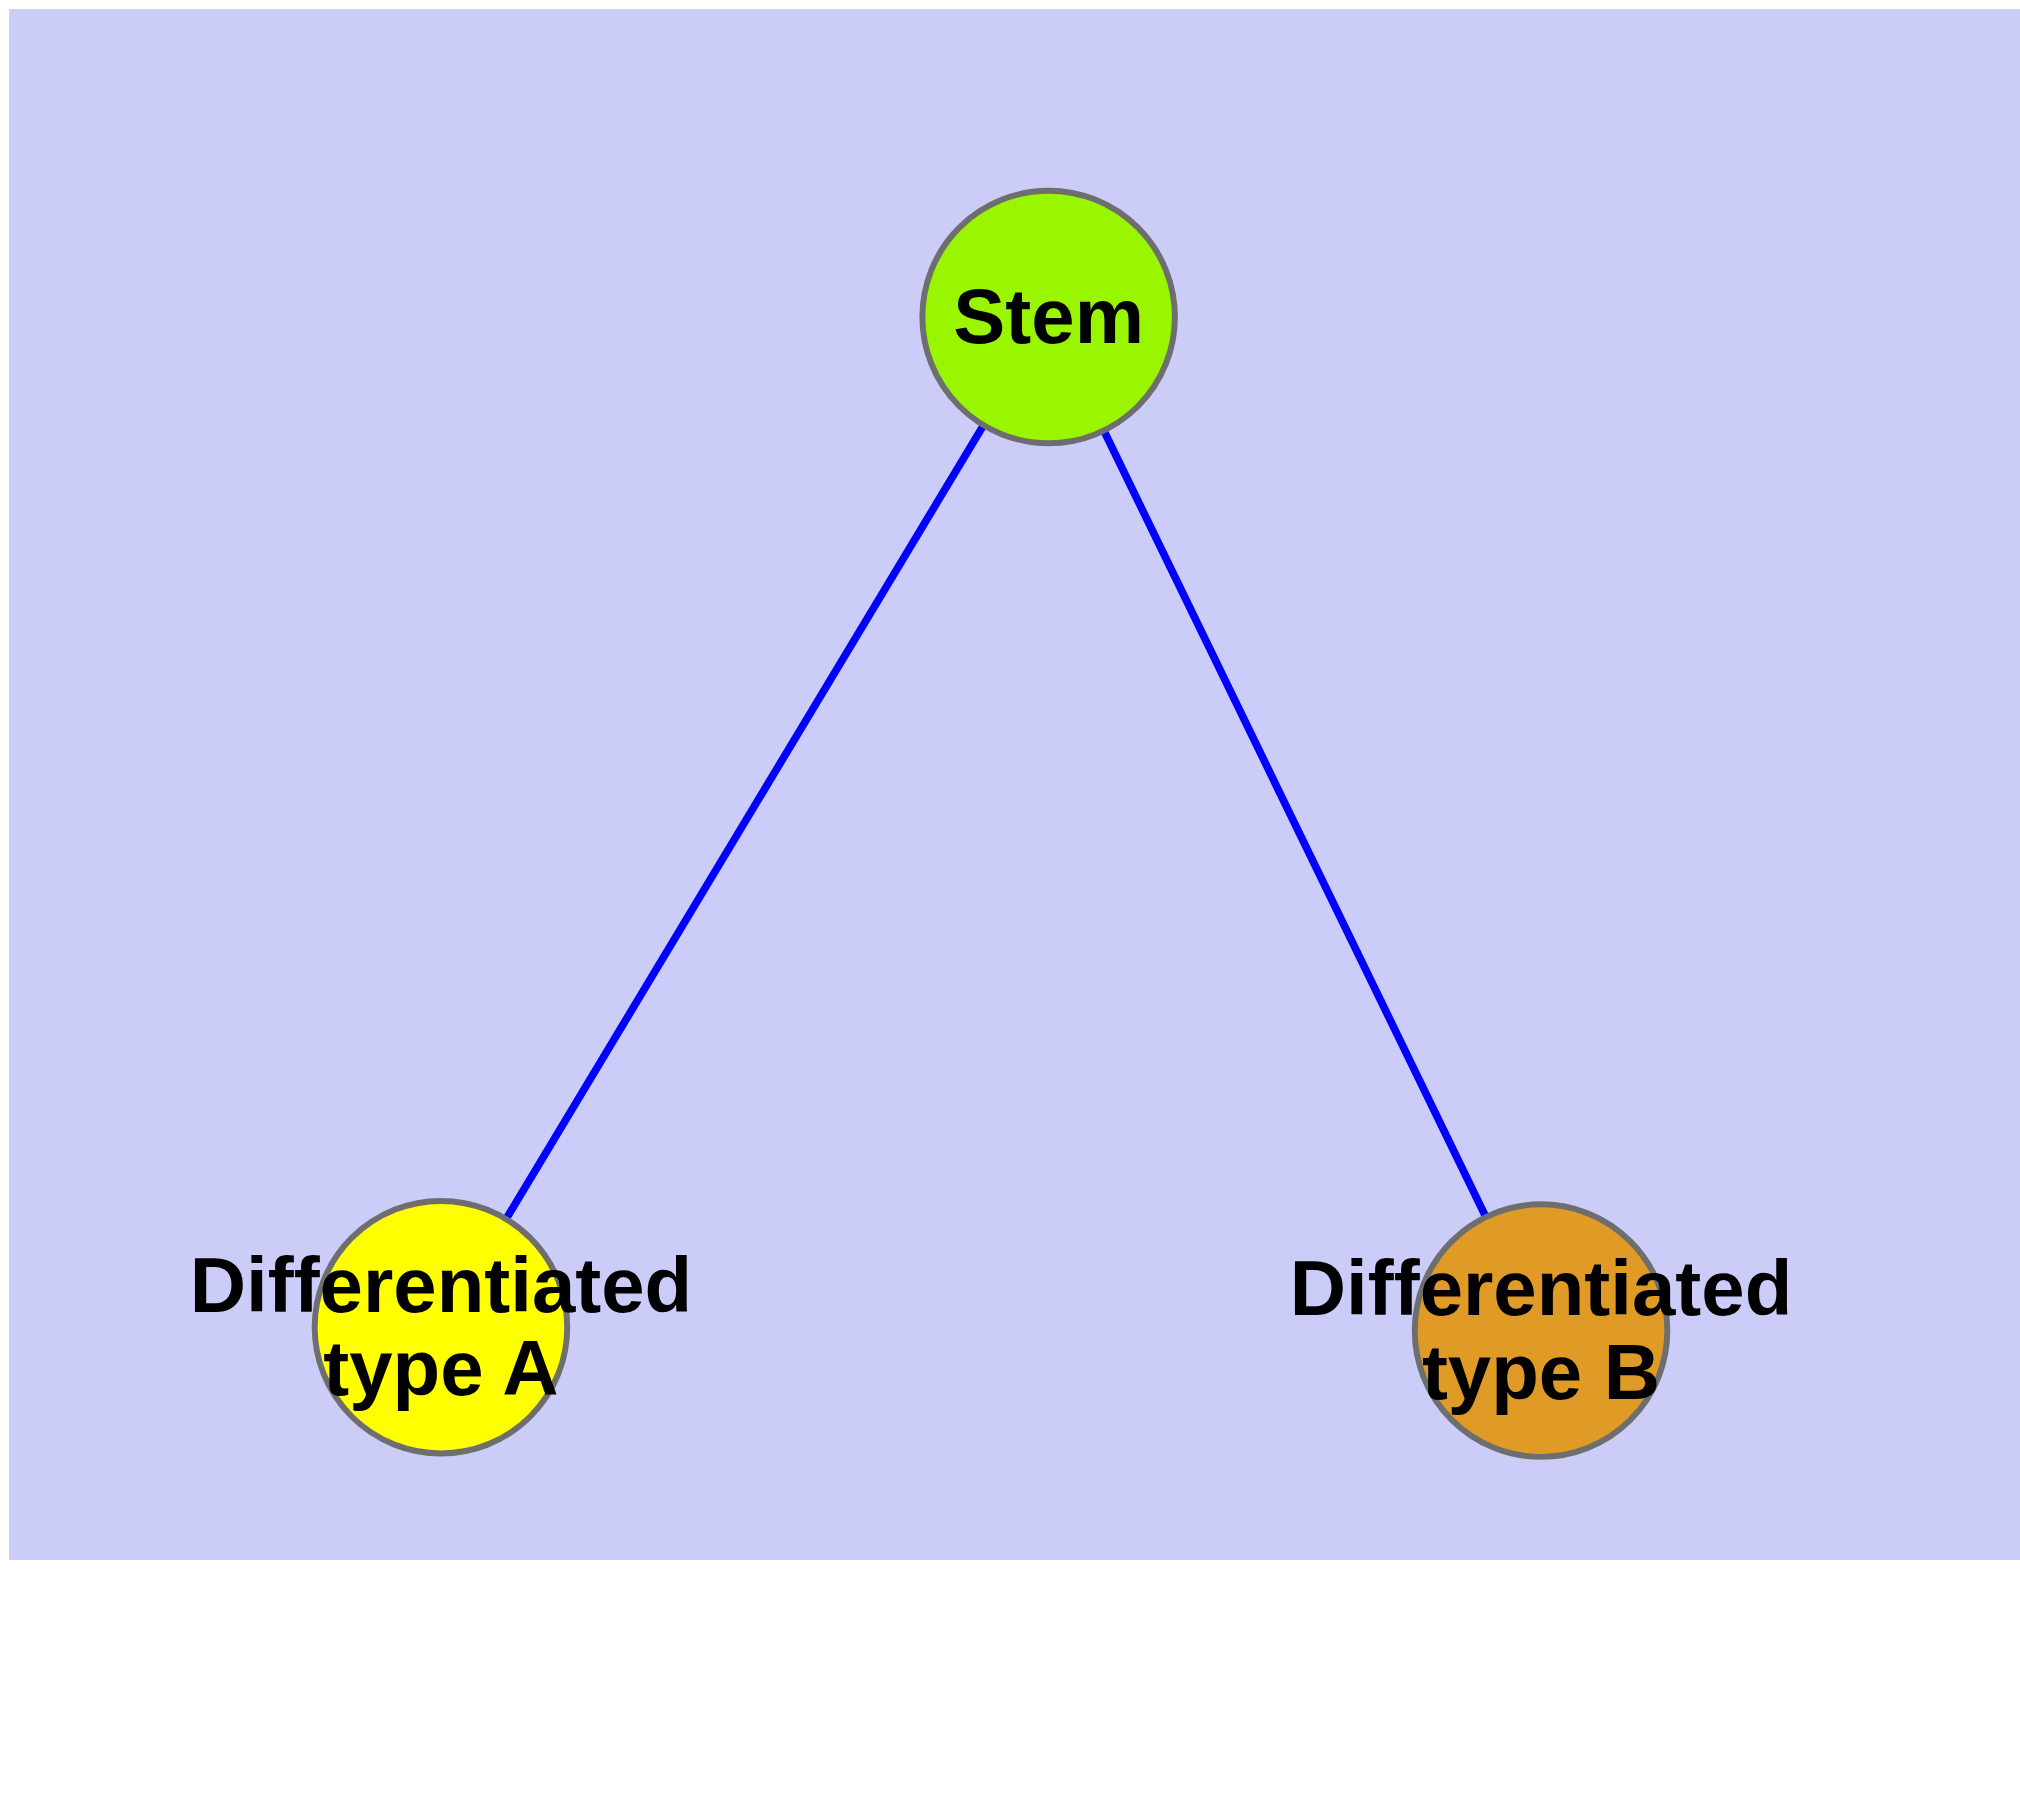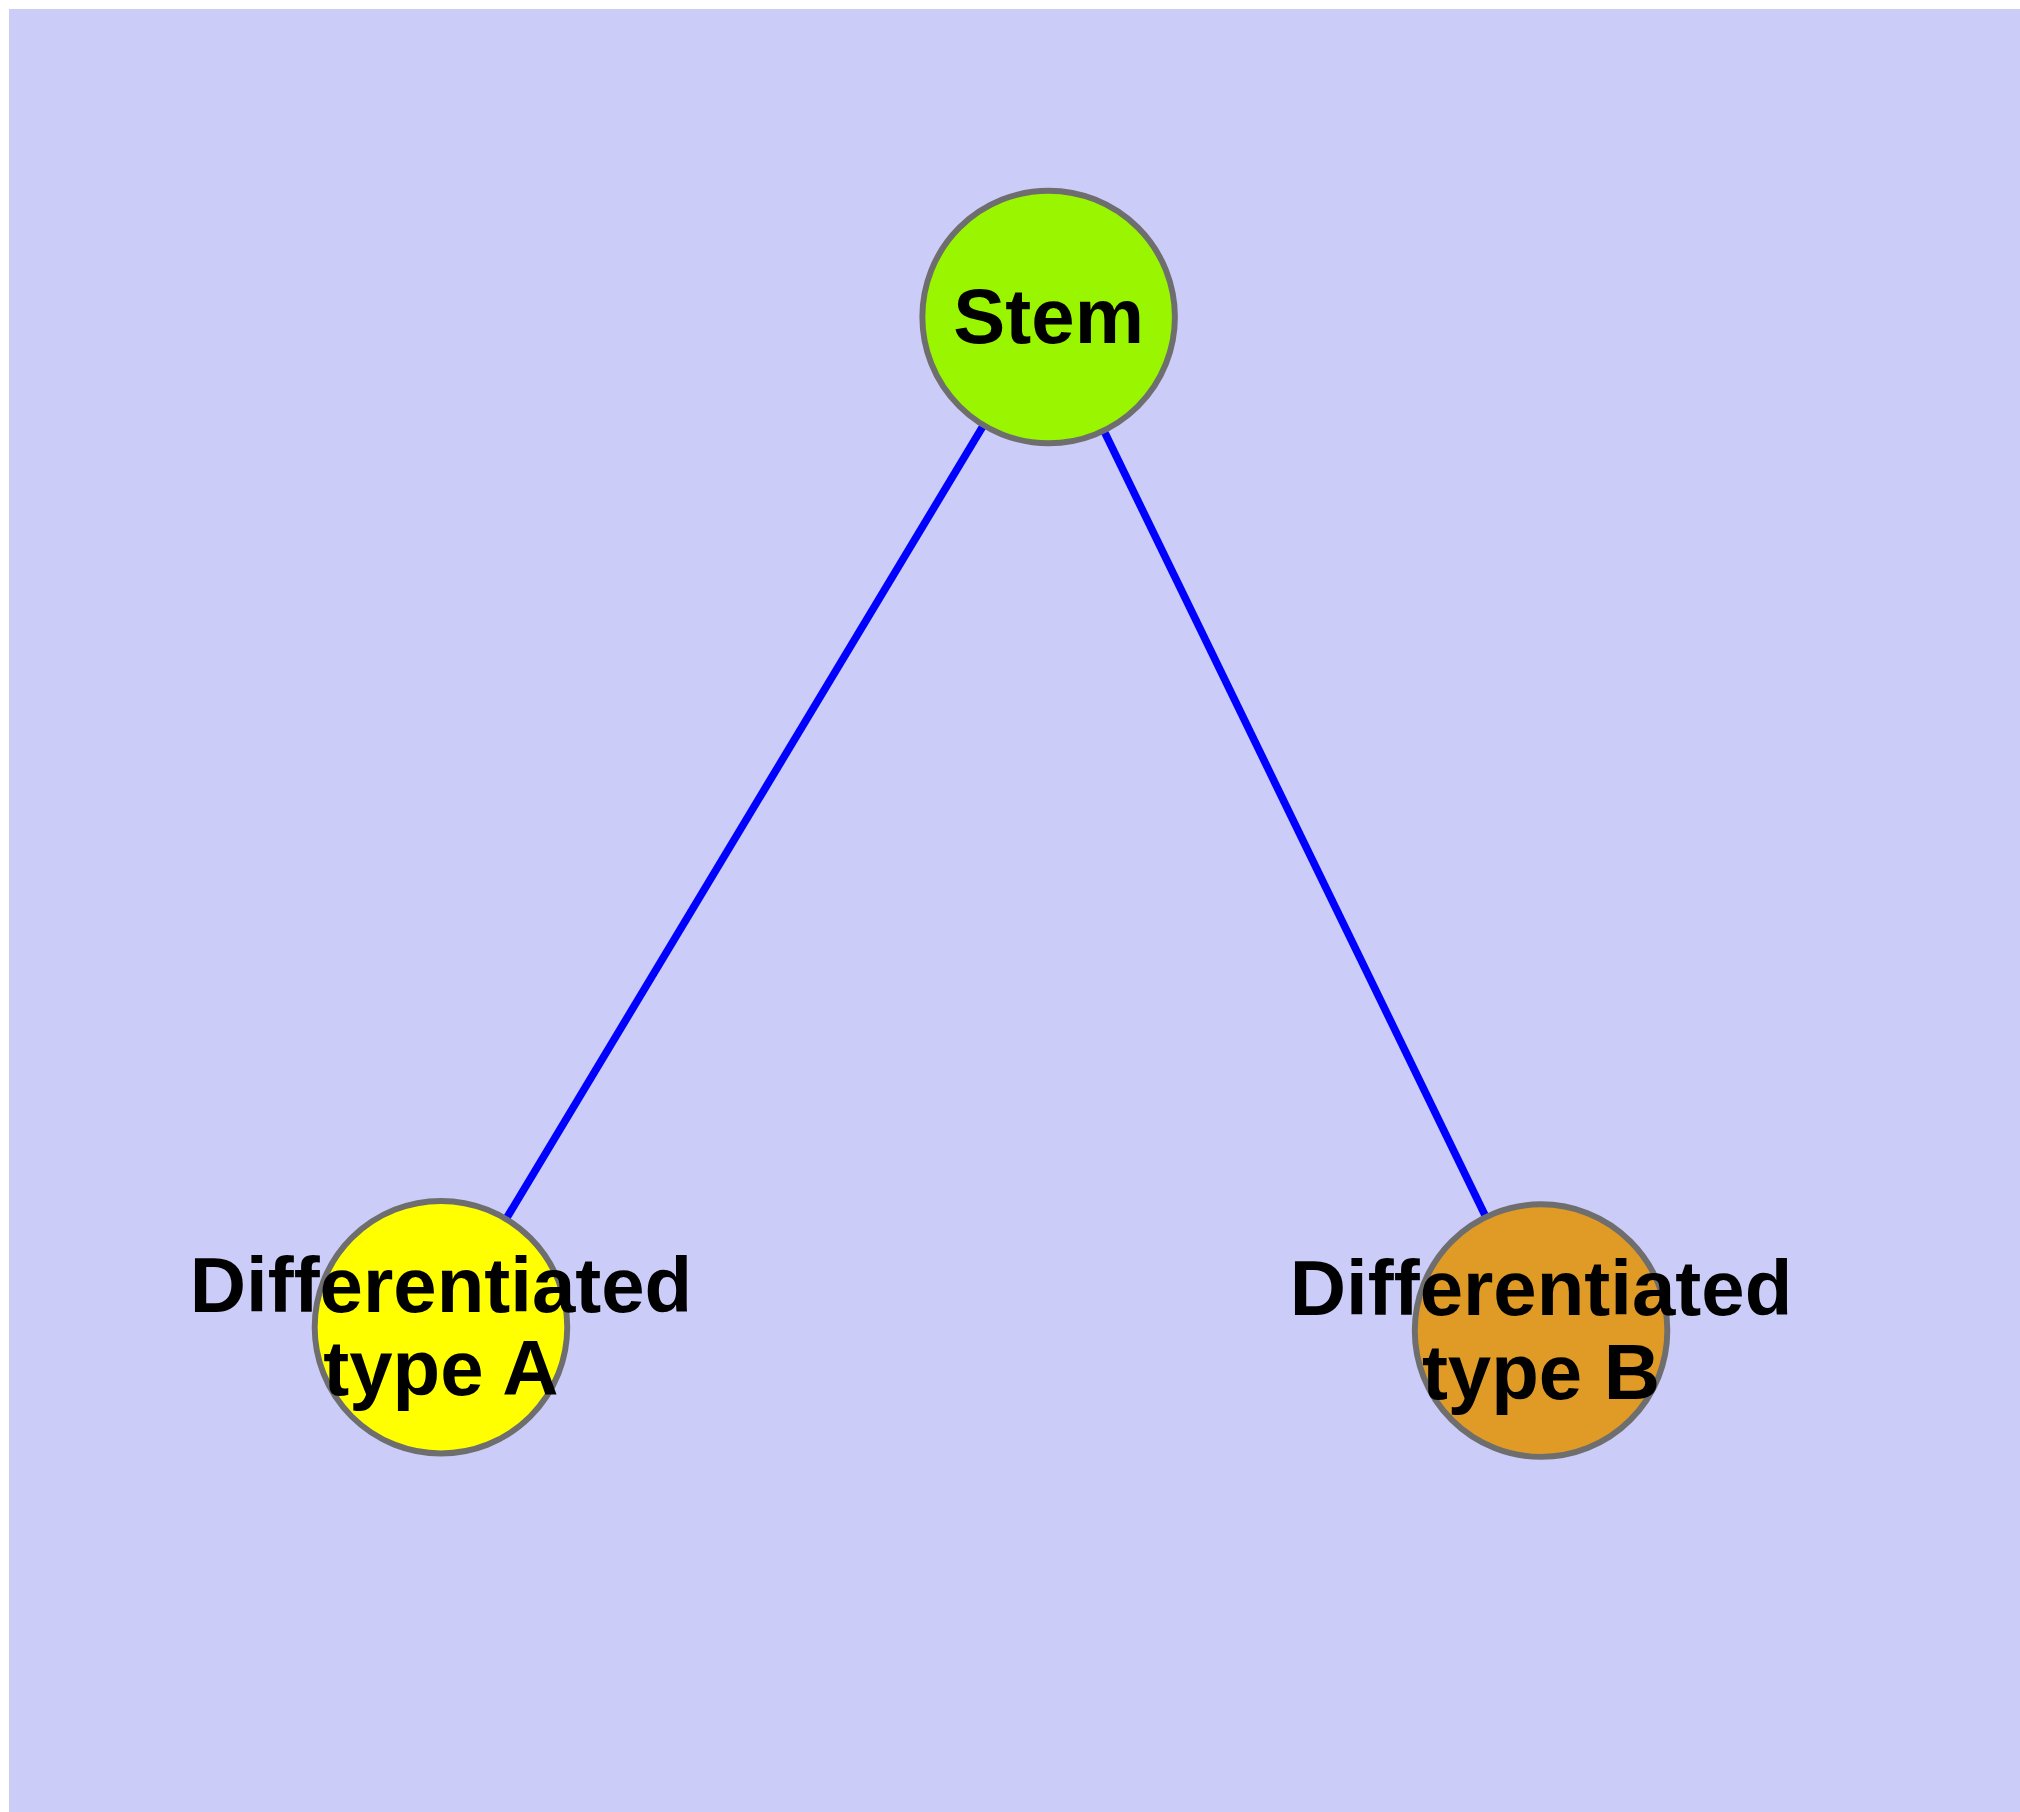--- a/index.html
+++ b/index.html
@@ -7,21 +7,21 @@
     margin: 0;
     padding: 0;
     background: #ffffff;
   }
   body {
     font-family: "Liberation Sans", sans-serif;
   }
   #canvas-wrap {
     position: relative;
     width: 2021px;
-    height: 1812px;
+    height: 1560px;
     overflow: hidden;
     background: #ffffff;
   }
   #graph-bg {
     position: absolute;
     left: 8.5px;
     top: 8.5px;
     width: 2012px;
     height: 1804px;
     background: #ccccf8;

